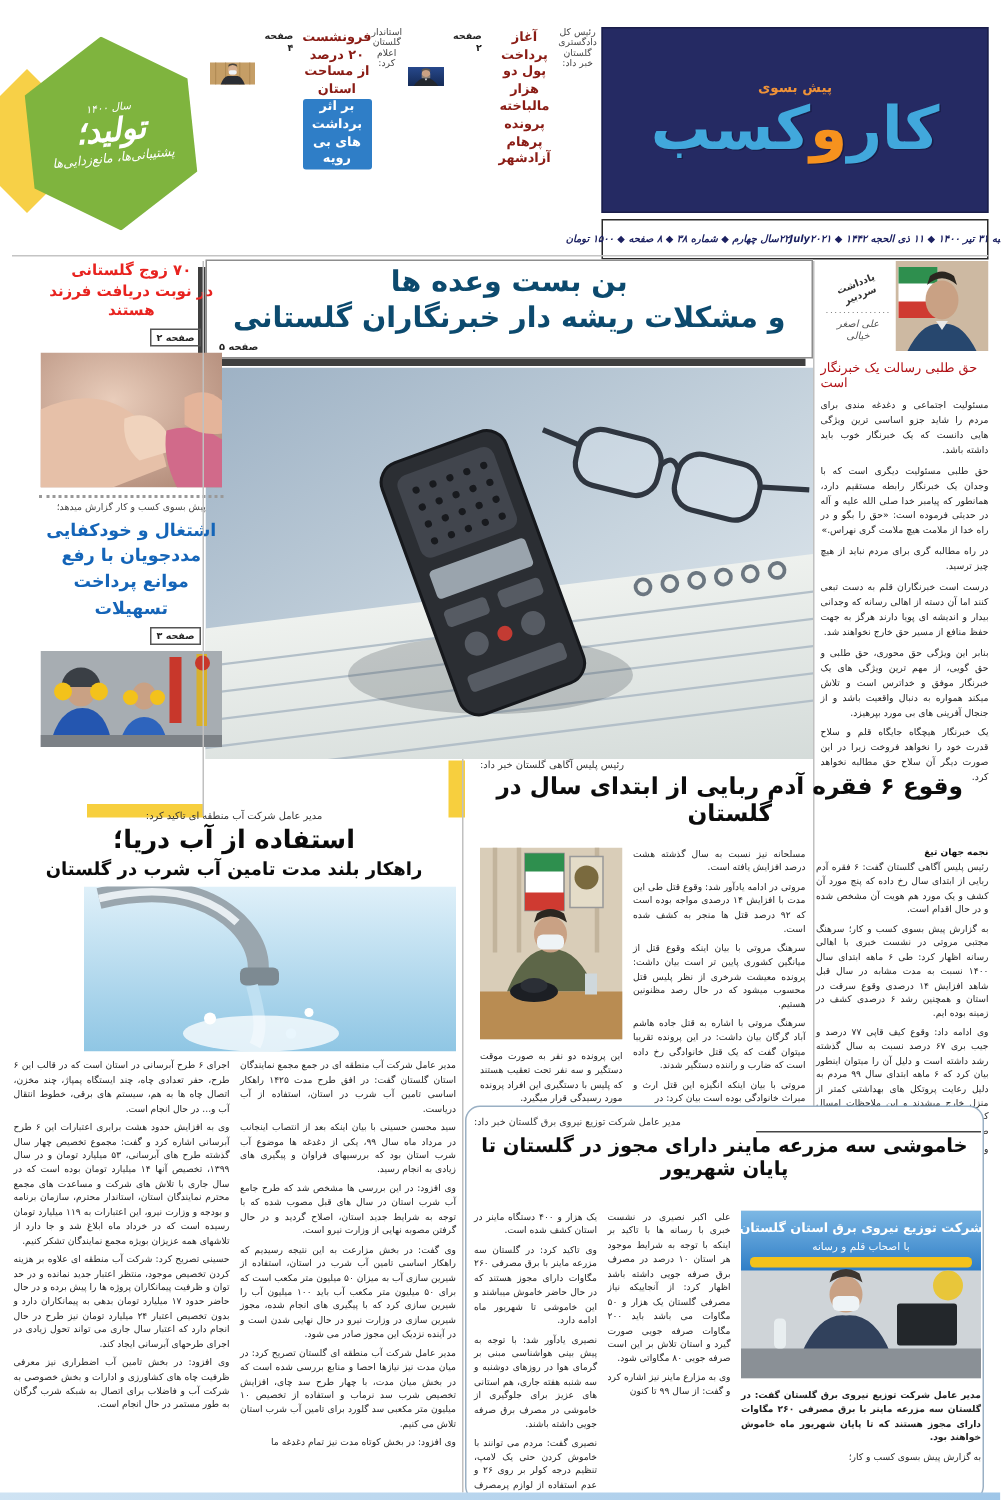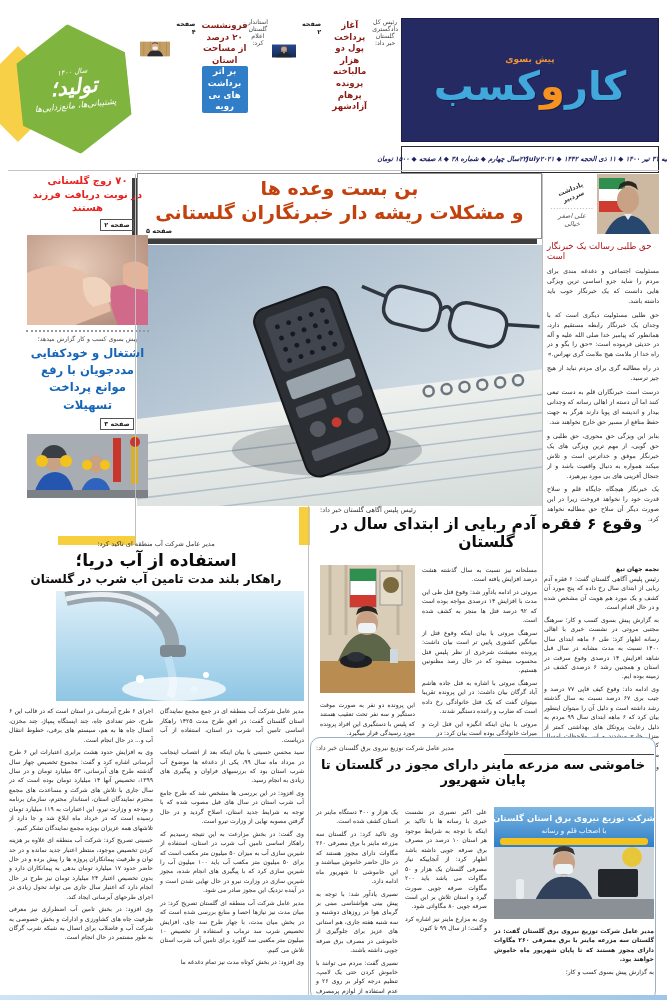--- a/index.html
+++ b/index.html
@@ -44,21 +44,21 @@
   
   .hr-top { left:8px; top:170px; width:651px; height:1px; background:#c4c4c4; }
   .vdiv { width:1px; background:#c0c0c0; }
   .ybar-v { left:299px; top:507px; width:11px; height:38px; background:#f7cf3e; }
   .ybar-h { left:58px; top:536px; width:78px; height:9px; background:#f7cf3e; }
   .bottom-strip { left:0; top:995px; width:667px; height:5px; background:linear-gradient(90deg,#cfe3f3,#9fc6e8); }
 
   
   .lead-box { left:137px; top:173px; width:405px; height:66px; background:#fff; border:1px solid #8d8d8d;
               box-shadow:-5px 5px 0 #3f3f3f; text-align:center; padding-top:3px; }
-  .lead-h1 { font-size:19px; font-weight:bold; color:#c2410c; line-height:1.25; }
+  .lead-h1 { font-size:19px; font-weight:bold; color:#0c4a6e; line-height:1.25; }
   .lead-page { position:absolute; left:8px; bottom:3px; font-size:6.6px; font-weight:bold; color:#222; }
   .main-photo { left:137px; top:245px; width:405px; height:261px; }
 
   
   .edit-col { left:547px; top:174px; width:112px; height:566px; }
   .edit-head { display:flex; align-items:flex-start; gap:3px; }
   .edit-meta { width:44px; padding-top:10px; text-align:center; }
   .edit-label { display:inline-block; transform:rotate(-22deg); font-size:6.4px; font-weight:bold; color:#333; }
   .edit-dots { font-size:6px; color:#777; letter-spacing:1px; overflow:hidden; white-space:nowrap; }
   .edit-sign { font-size:6.6px; font-style:italic; color:#555; margin-top:2px; }

